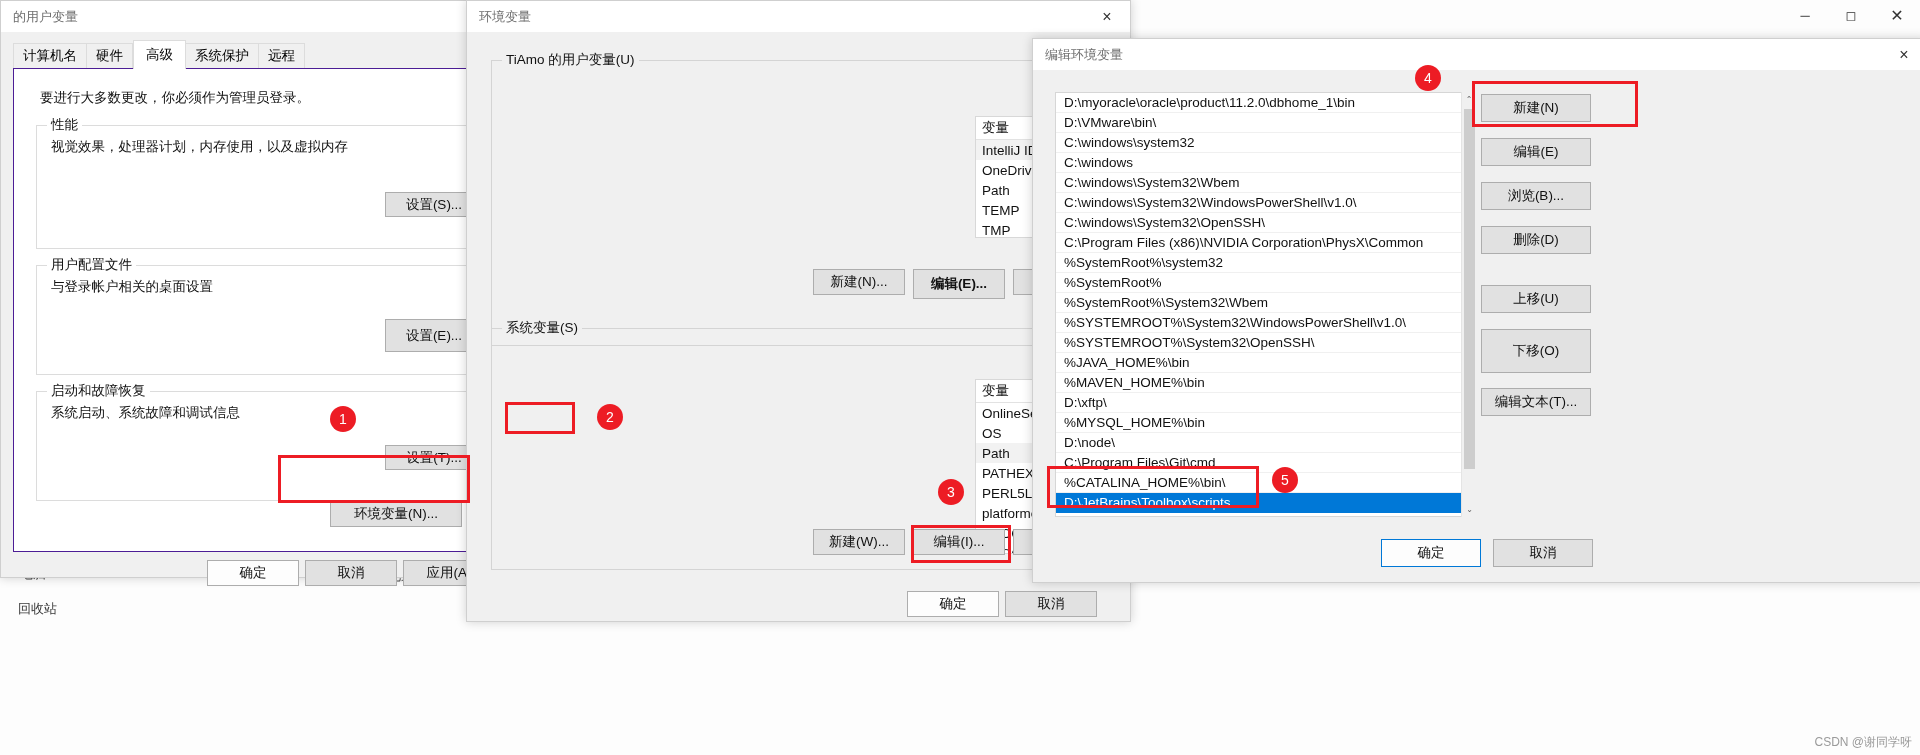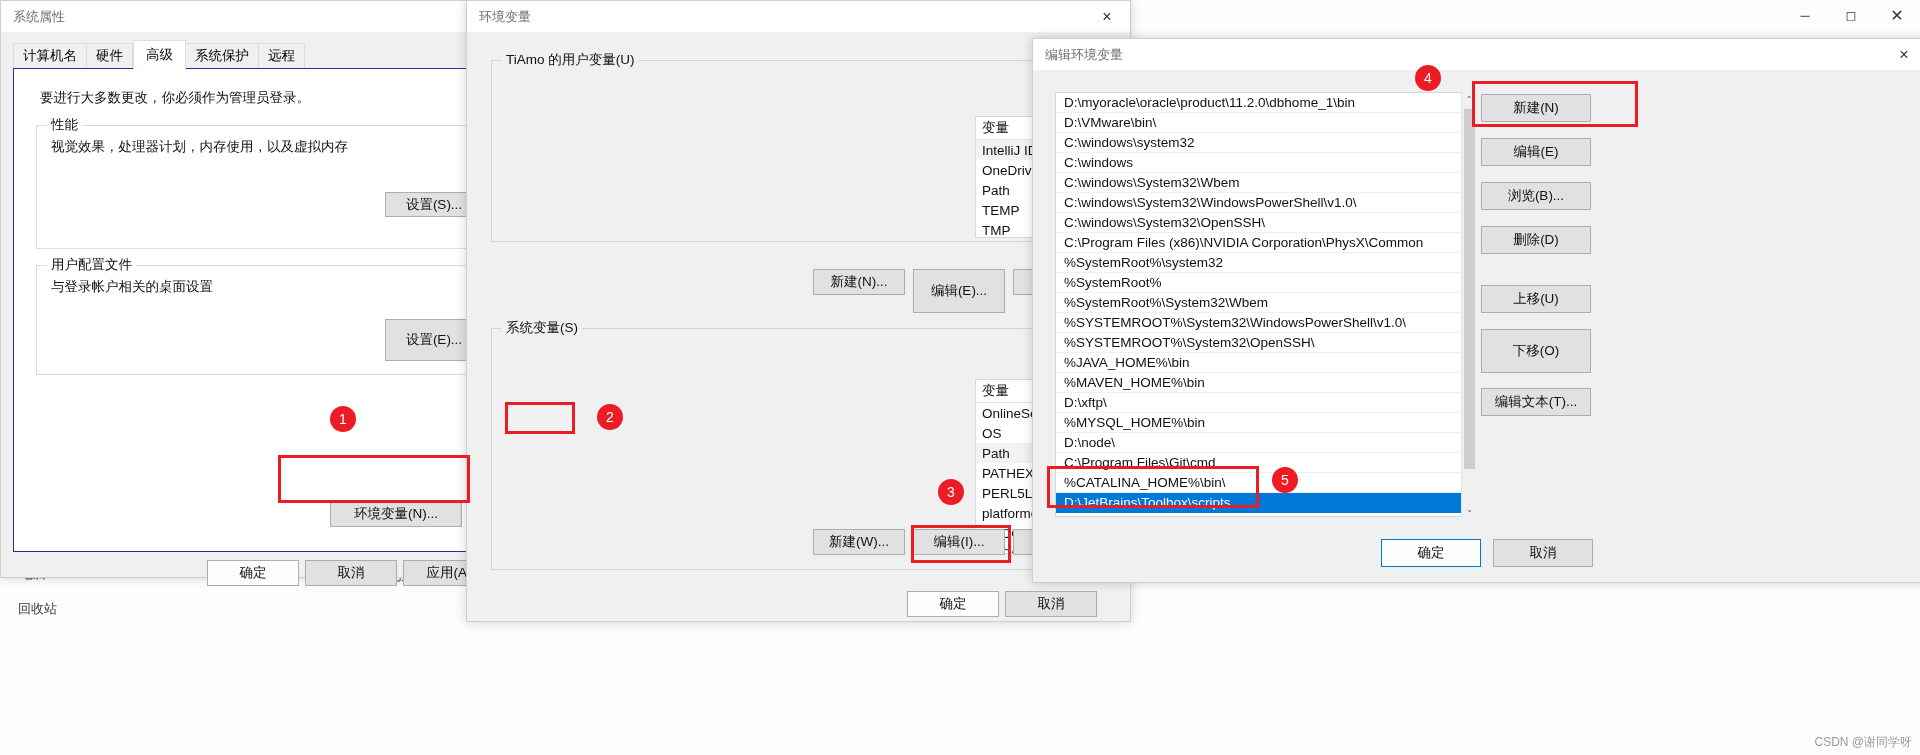--- a/index.html
+++ b/index.html
@@ -107,21 +107,21 @@
 
 <div id="root">
 
   <div class="desk-text" style="left:20px; top:565px;">电脑</div>
   <div class="desk-text" style="left:18px; top:600px;">回收站</div>
   <div class="desk-text" style="left:362px; top:567px; color:#4a4a4a;">图形化这台电脑</div>
   <div style="position:absolute;left:18px;top:557px;width:16px;height:16px;border:1px solid #888;border-radius:2px;"></div>
 
   <div class="win" style="left:0px; top:0px; width:492px; height:578px;">
     <div class="titlebar">
-      <span class="t-text">系统属性</span>
+      <span class="t-text">的用户变量</span>
     </div>
     <div class="body-area" style="position:absolute; left:0; top:31px; width:490px; height:545px; background:#f0f0f0;">
 
       <div style="position:absolute; left:12px; top:10px; width:478px; height:26px; display:flex; align-items:flex-end;">
         <div class="tab" style="height:25px;padding:0 9px;display:flex;align-items:center;font-size:13.5px;background:#f0f0f0;border:1px solid #dcdcdc;border-bottom:none;">
           <span>计算机名</span>
         </div>
         <div class="tab" style="height:25px;padding:0 9px;display:flex;align-items:center;font-size:13.5px;background:#f0f0f0;border:1px solid #dcdcdc;border-left:none;border-bottom:none;margin-top:22px;">
           <span>硬件</span>
         </div>
@@ -142,23 +142,28 @@
 
         <div class="group" style="left:22px; top:56px; width:520px; height:124px;">
           <div class="legend">性能</div>
           <div style="position:absolute; left:14px; top:12px; font-size:13.5px; color:#111;">视觉效果，处理器计划，内存使用，以及虚拟内存</div>
           <div class="btn" style="position:absolute; left:348px; top:66px; width:98px; height:25px;">设置(S)...</div>
         </div>
 
         <div class="group" style="left:22px; top:196px; width:520px; height:110px;">
           <div class="legend">用户配置文件</div>
           <div style="position:absolute; left:14px; top:12px; font-size:13.5px; color:#111;">与登录帐户相关的桌面设置</div>
-          <div class="btn" style="position:absolute; left:348px; top:53px; width:98px; height:42px;">设置(E)...</div>
-        </div>
-
+          <div class="btn" style="position:absolute; left:348px; top:53px; width:98px; height:33px;">设置(E)...</div>
+        </div>
+
+        <div class="group" style="left:22px; top:322px; width:520px; height:110px;">
+          <div class="legend">启动和故障恢复</div>
+          <div style="position:absolute; left:14px; top:12px; font-size:13.5px; color:#111;">系统启动、系统故障和调试信息</div>
+          <div class="btn" style="position:absolute; left:348px; top:53px; width:98px; height:25px;">设置(T)...</div>
+        </div>
 
         <div class="btn" style="position:absolute; left:316px; top:432px; width:132px; height:26px;">环境变量(N)...</div>
       </div>
 
       <div class="btn plain" style="position:absolute; left:206px; top:528px; width:92px; height:26px;">确定</div>
       <div class="btn" style="position:absolute; left:304px; top:528px; width:92px; height:26px;">取消</div>
       <div class="btn" style="position:absolute; left:402px; top:528px; width:92px; height:26px;">应用(A)</div>
     </div>
   </div>
 
@@ -167,21 +172,21 @@
 
   <div class="win" style="left:466px; top:0px; width:665px; height:622px;">
     <div class="titlebar">
       <span class="t-text">环境变量</span>
       <div class="sysbtns">
         <div class="sysbtn" style="font-size:16px;">×</div>
       </div>
     </div>
     <div style="position:absolute; left:0; top:31px; width:663px; height:589px; background:#f0f0f0;">
 
-      <div class="group" style="left:24px; top:28px; width:620px; height:182px; border-color:#d4d4d4;">
+      <div class="group" style="left:24px; top:28px; width:620px; height:286px; border-color:#d4d4d4;">
         <div class="legend" style="background:#f0f0f0;">TiAmo 的用户变量(U)</div>
       </div>
 
       <div class="tbl" style="left:508px; top:84px; width:560px; height:122px;">
         <div class="tbl-head">
           <div class="th" style="width:178px;">变量</div>
           <div class="th sep" style="flex:1;">值</div>
         </div>
         <div class="row alt">
           <div class="c1" style="width:178px;">IntelliJ IDEA</div>
@@ -199,21 +204,21 @@
           <div class="c1" style="width:178px;">TEMP</div>
           <div class="c2" style="flex:1;">C:\Users\TiAmo\AppData\Local\Temp</div>
         </div>
         <div class="row">
           <div class="c1" style="width:178px;">TMP</div>
           <div class="c2" style="flex:1;">C:\Users\TiAmo\AppData\Local\Temp</div>
         </div>
       </div>
 
       <div class="btn" style="position:absolute; left:346px; top:237px; width:92px; height:26px;">新建(N)...</div>
-      <div class="btn" style="position:absolute; left:446px; top:237px; width:92px; height:44px;">编辑(E)...</div>
+      <div class="btn" style="position:absolute; left:446px; top:237px; width:92px; height:30px;font-weight:bold;">编辑(E)...</div>
       <div class="btn" style="position:absolute; left:546px; top:237px; width:92px; height:26px;">删除(D)</div>
 
       <div class="group" style="left:24px; top:296px; width:620px; height:242px; border-color:#d4d4d4;">
         <div class="legend" style="background:#f0f0f0;">系统变量(S)</div>
       </div>
 
       <div class="tbl" style="left:508px; top:347px; width:560px; height:175px;">
         <div class="tbl-head">
           <div class="th" style="width:178px;">变量</div>
           <div class="th sep" style="flex:1;">值</div>

